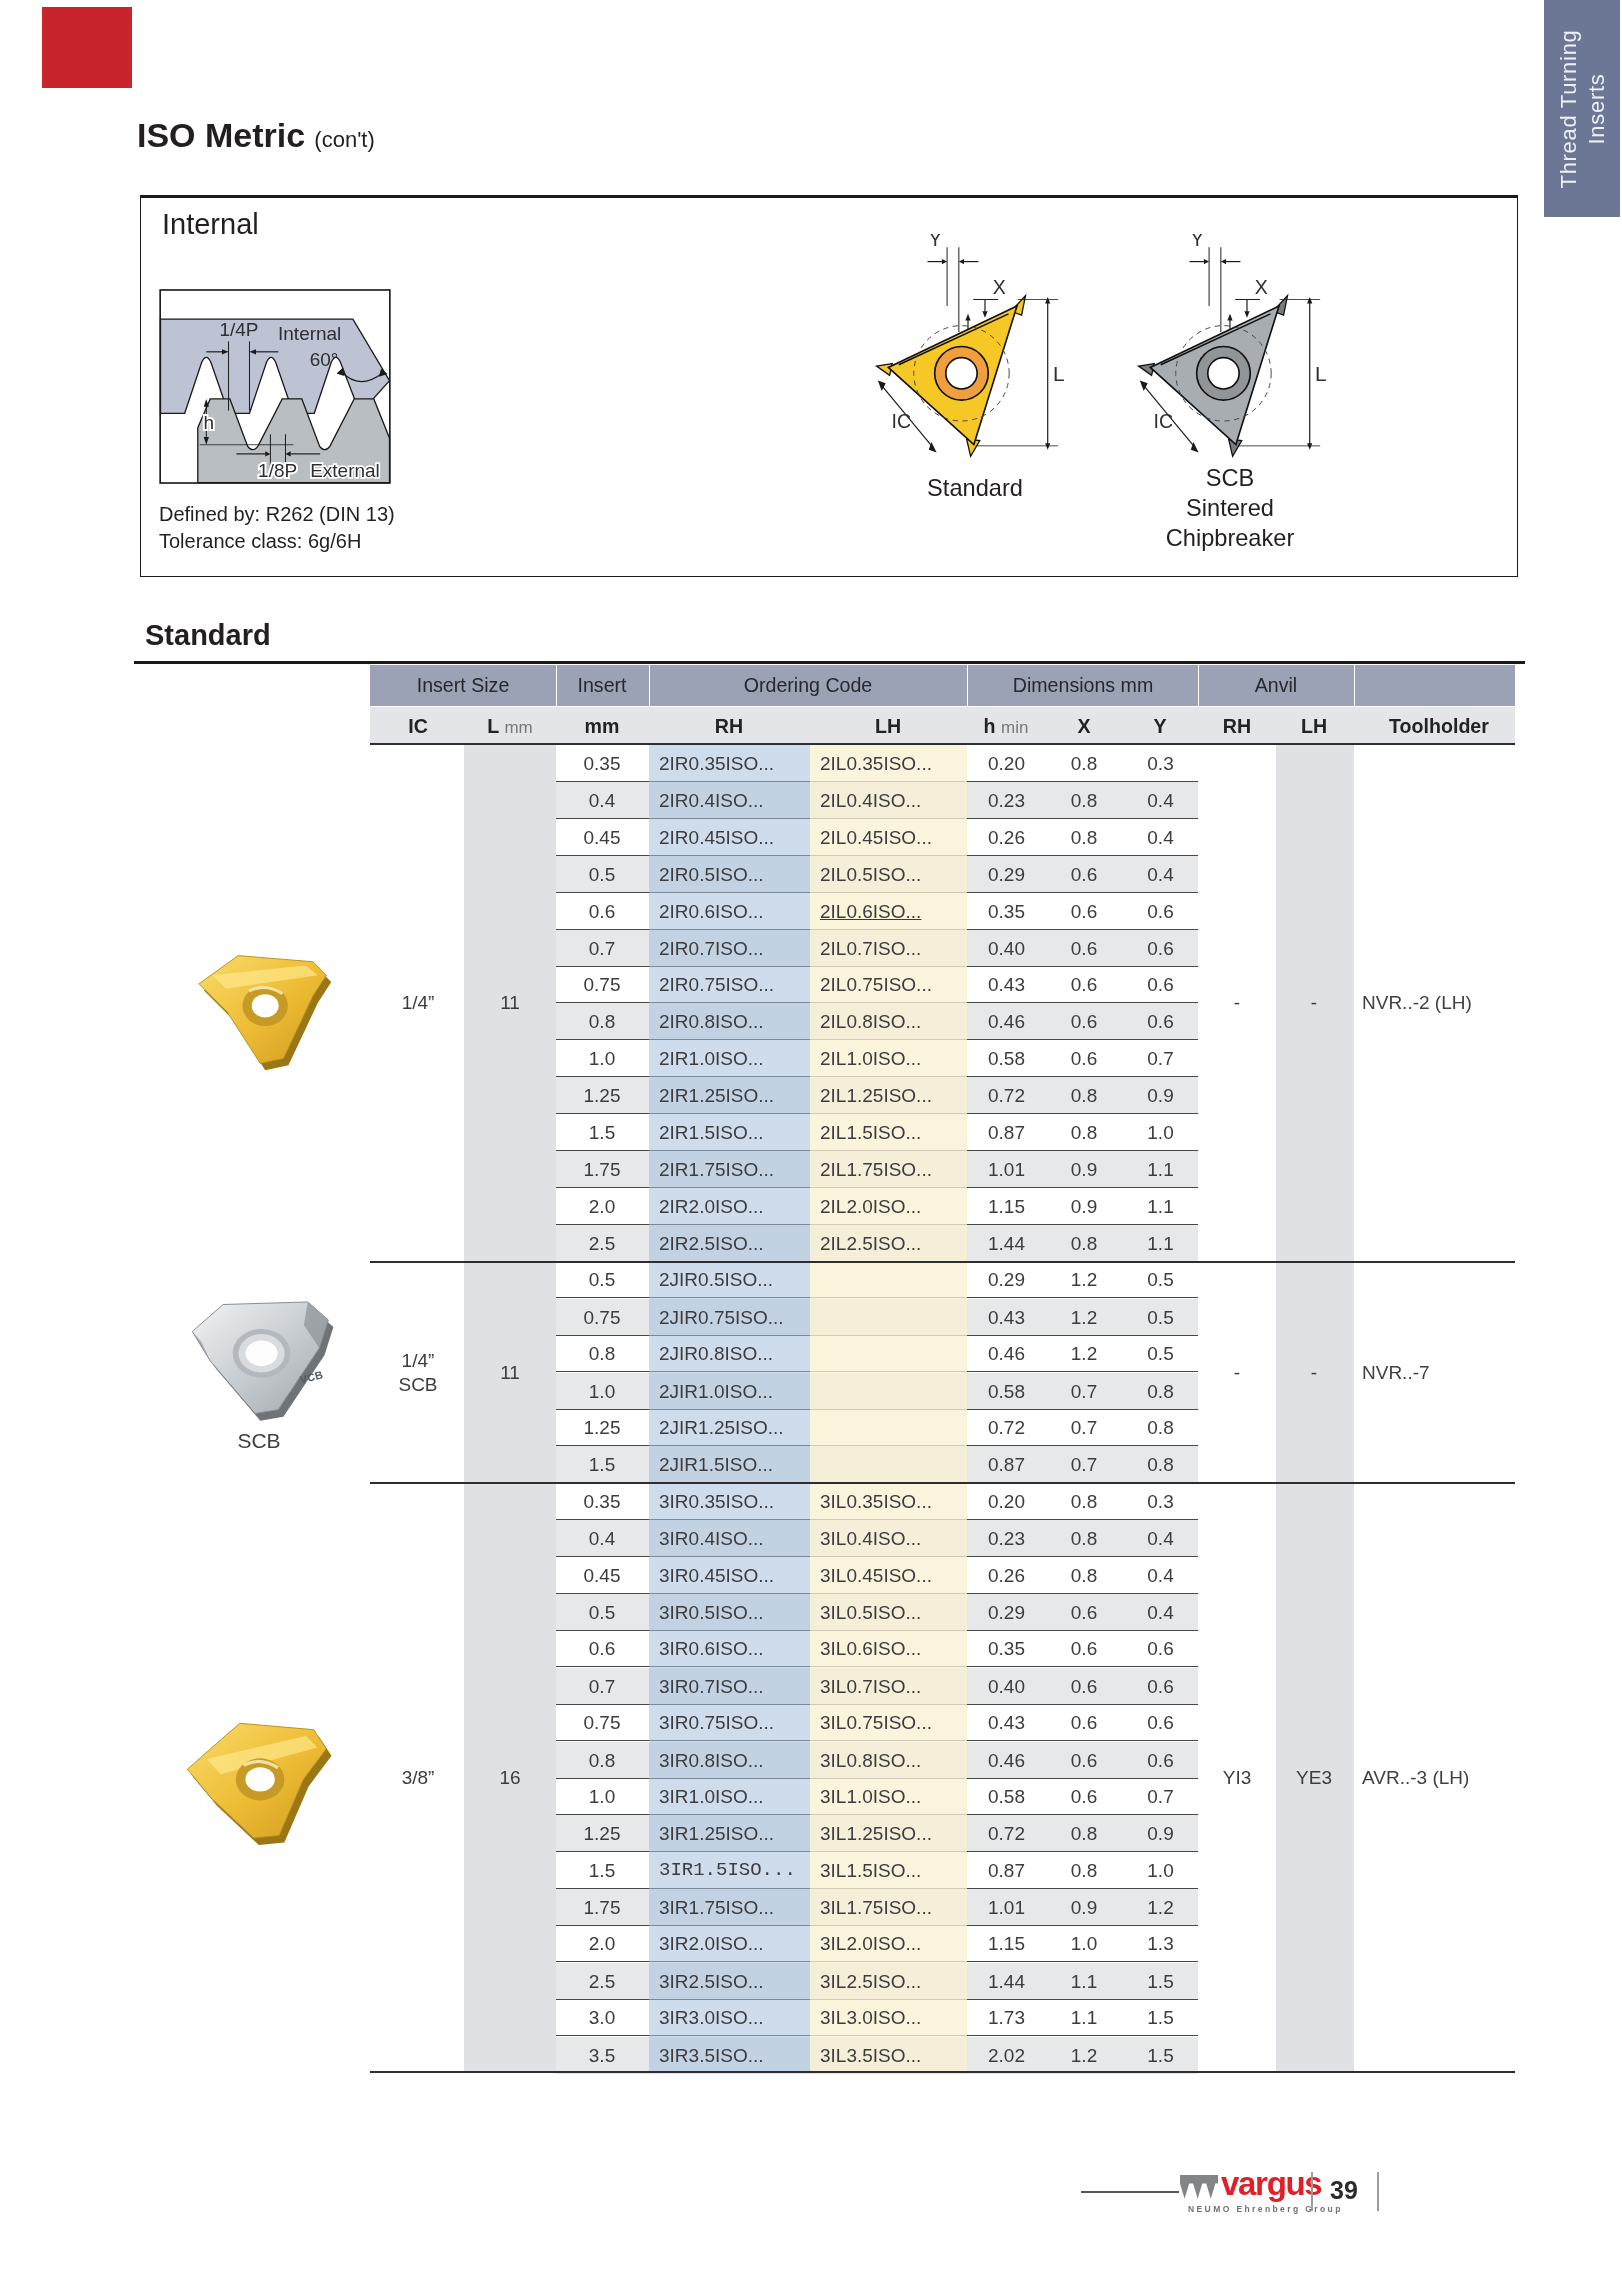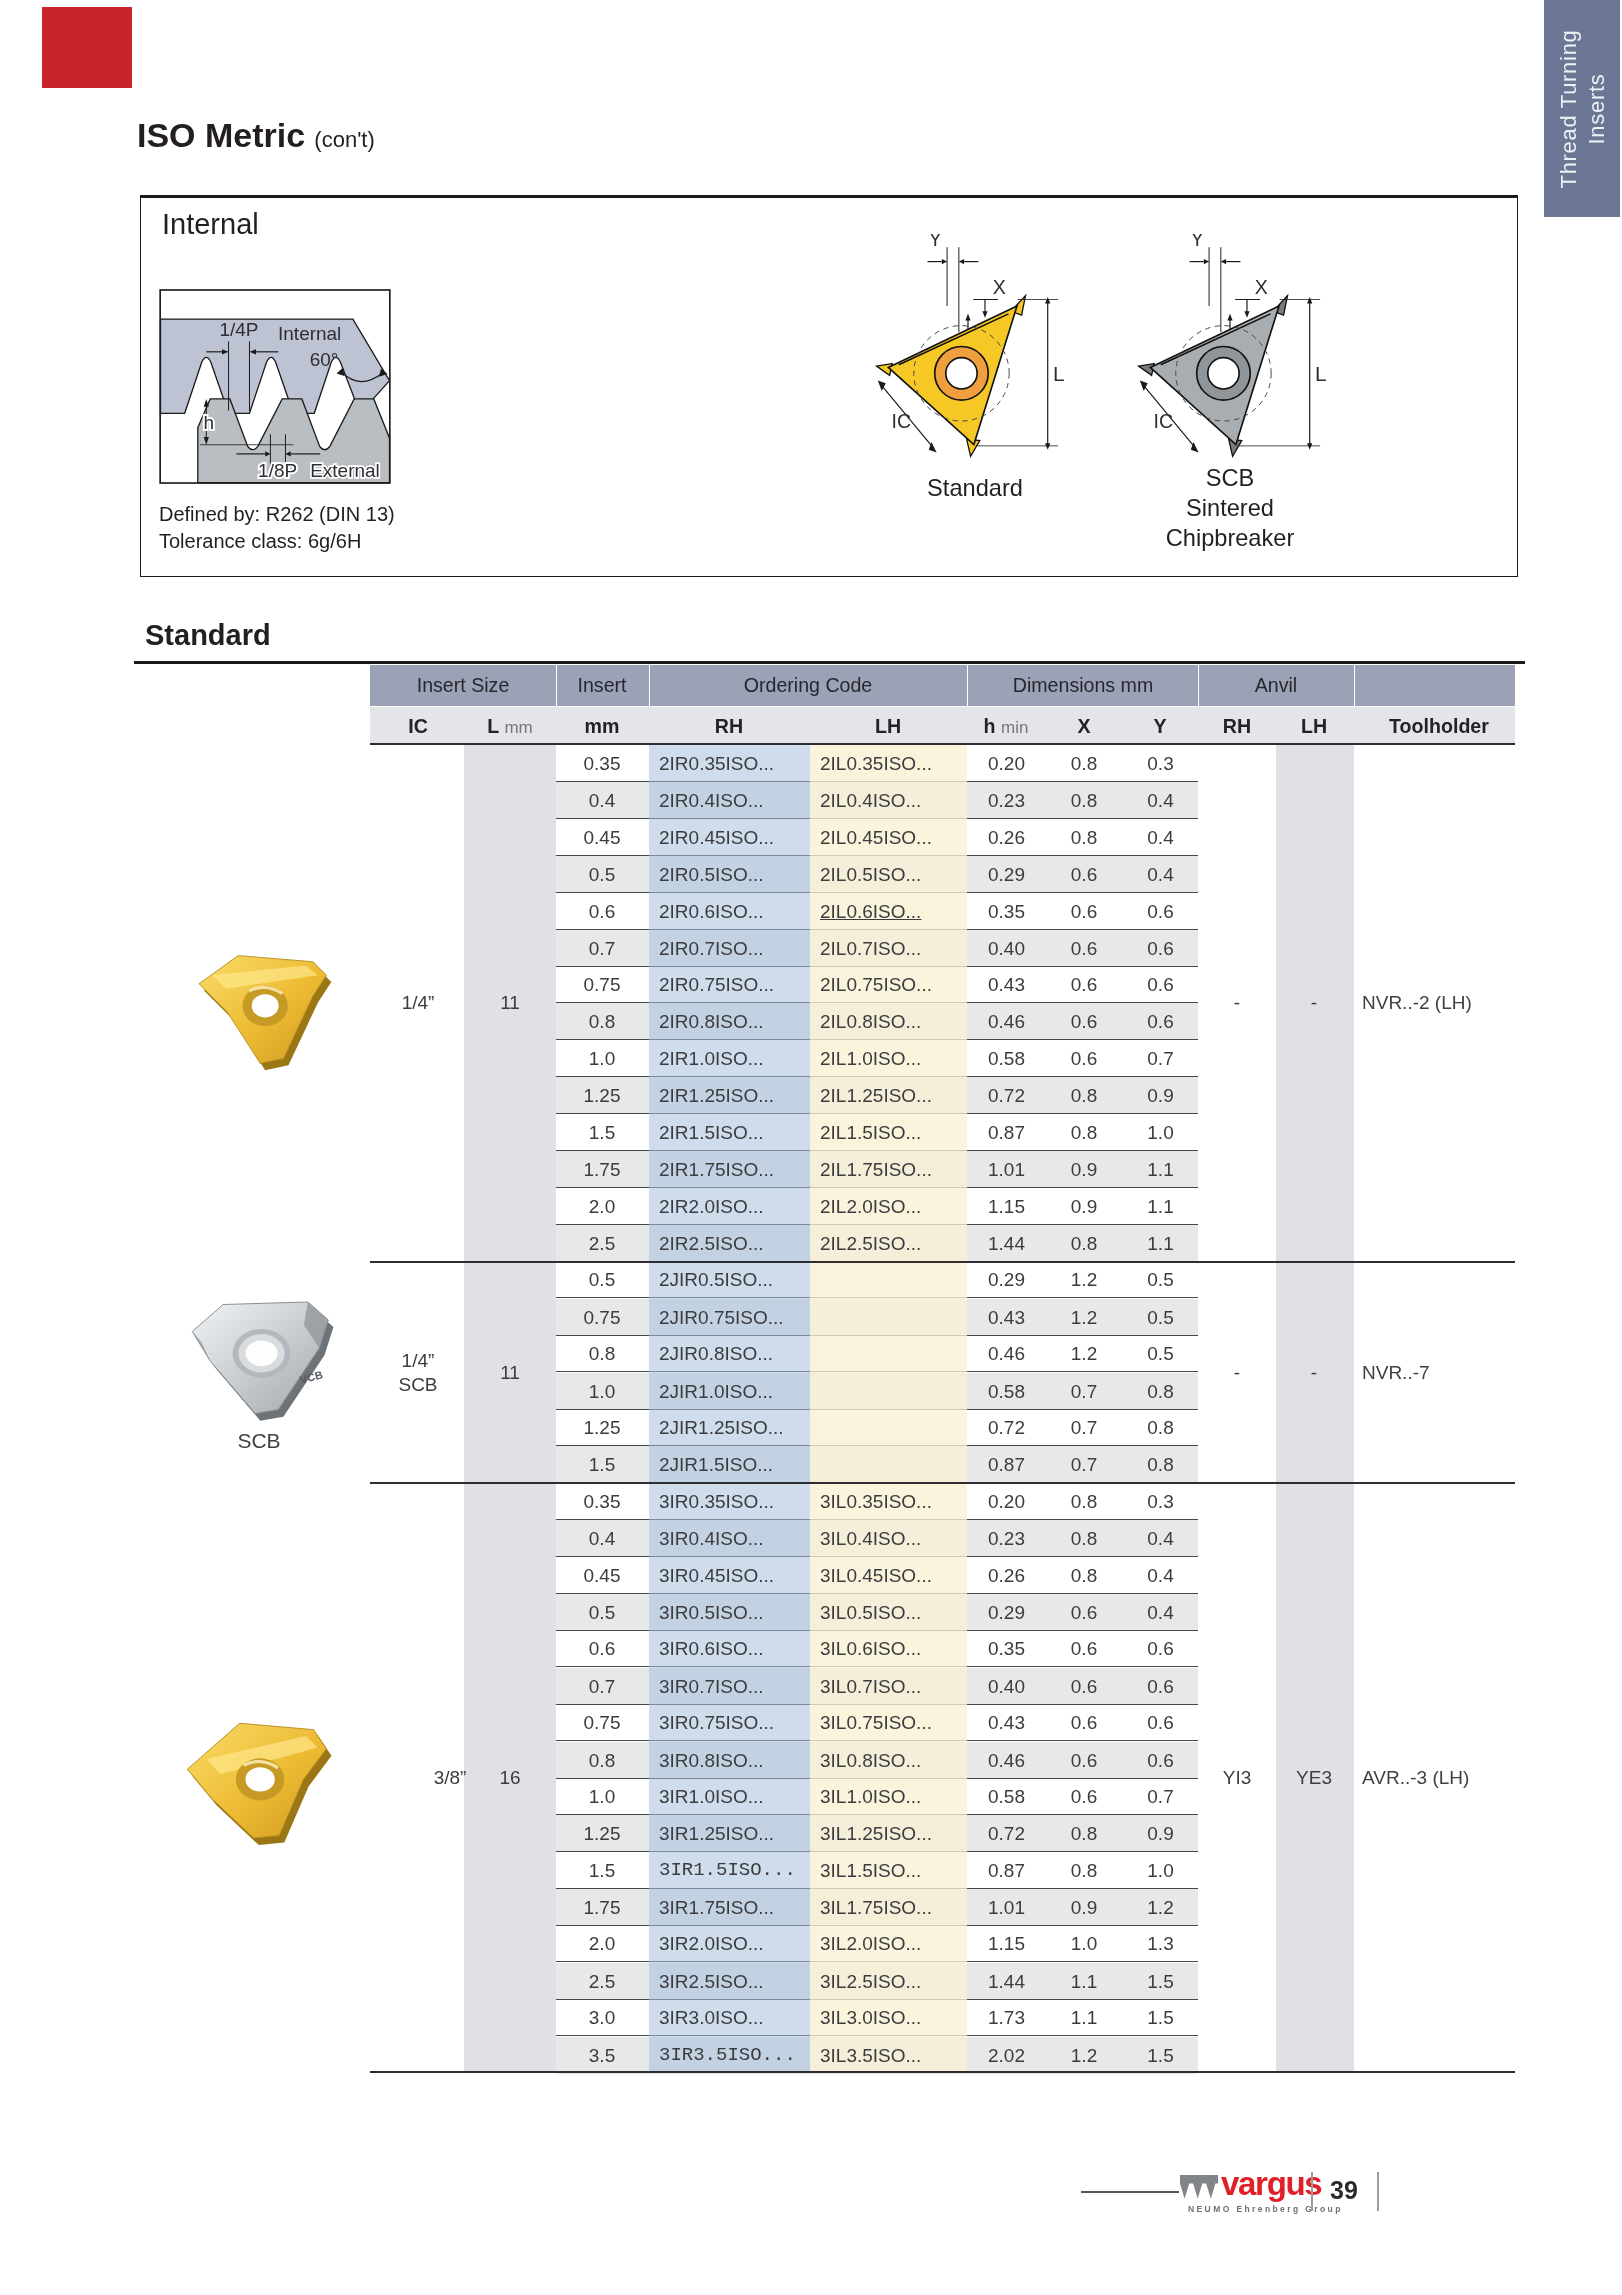--- a/index.html
+++ b/index.html
@@ -537,28 +537,28 @@
         <div class="cell" style="left: 186px; width: 92px; text-align: center; line-height: 37px; top: 0px;">3.0</div>
         <div class="cell" style="left: 289px; line-height: 37px; top: 0px;">3IR3.0ISO...</div>
         <div class="cell" style="left: 450px; line-height: 37px; top: 0px;">3IL3.0ISO...</div>
         <div class="cell" style="left: 597px; width: 79px; text-align: center; line-height: 37px; top: 0px;">1.73</div>
         <div class="cell" style="left: 676px; width: 76px; text-align: center; line-height: 37px; top: 0px;">1.1</div>
         <div class="cell" style="left: 752px; width: 77px; text-align: center; line-height: 37px; top: 0px;">1.5</div>
       </div>
       <div class="row" style="top: 1292px; height: 37px;">
         <div class="rowstripe" style="background: rgb(231, 232, 234); z-index: 1;"></div>
         <div class="cell" style="left: 186px; width: 92px; text-align: center; line-height: 37px; top: 0px;">3.5</div>
-        <div class="cell" style="left: 289px; line-height: 37px; top: 0px; font-family: Liberation Mono, monospace;">3IR3.5ISO...</div>
+        <div class="cell" style="left: 289px; line-height: 37px; top: 0px;">3IR3.5ISO...</div>
         <div class="cell" style="left: 450px; line-height: 37px; top: 0px;">3IL3.5ISO...</div>
         <div class="cell" style="left: 597px; width: 79px; text-align: center; line-height: 37px; top: 0px;">2.02</div>
         <div class="cell" style="left: 676px; width: 76px; text-align: center; line-height: 37px; top: 0px;">1.2</div>
         <div class="cell" style="left: 752px; width: 77px; text-align: center; line-height: 37px; top: 0px;">1.5</div>
       </div>
       <div class="gsep" style="top: 1326px;"></div>
-      <div class="glabel" style="top: 1033px; left: 48px; margin-left: 32px;">3/8”</div>
+      <div class="glabel" style="top: 1033px; left: 48px;">3/8”</div>
       <div class="glabel" style="top: 1033px; left: 140px;">16</div>
       <div class="glabel" style="top: 1033px; left: 867px;">YI3</div>
       <div class="glabel" style="top: 1033px; left: 944px;">YE3</div>
       <div class="glabel-left" style="top: 1033px; left: 992px;">AVR..-3 (LH)</div>
       <div class="strip" style="left: 279px; width: 161px; background: rgba(165, 192, 219, 0.55); z-index: 2;"></div>
       <div class="strip" style="left: 440px; width: 157px; background: rgba(248, 241, 211, 0.78); z-index: 2;"></div>
     </div>
 
   <svg class="abs" style="left:188px;top:937px" width="147" height="134" viewBox="0 0 240 218">
     <defs>

